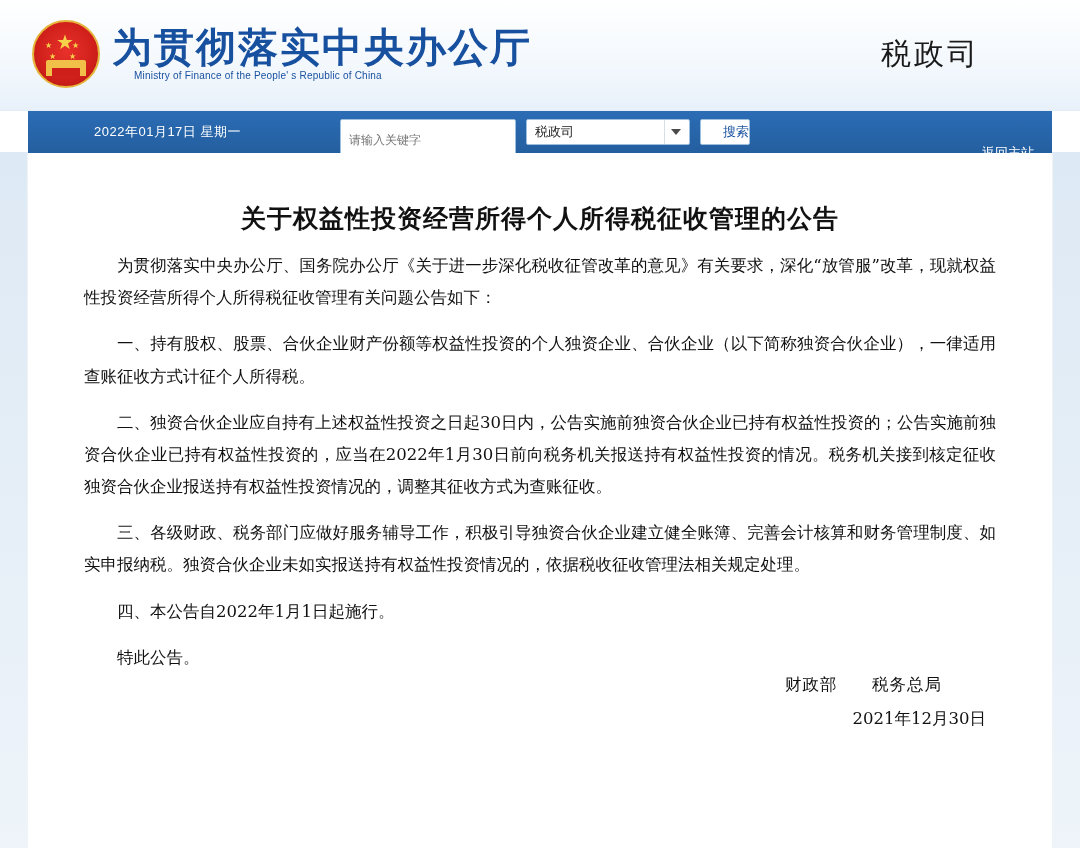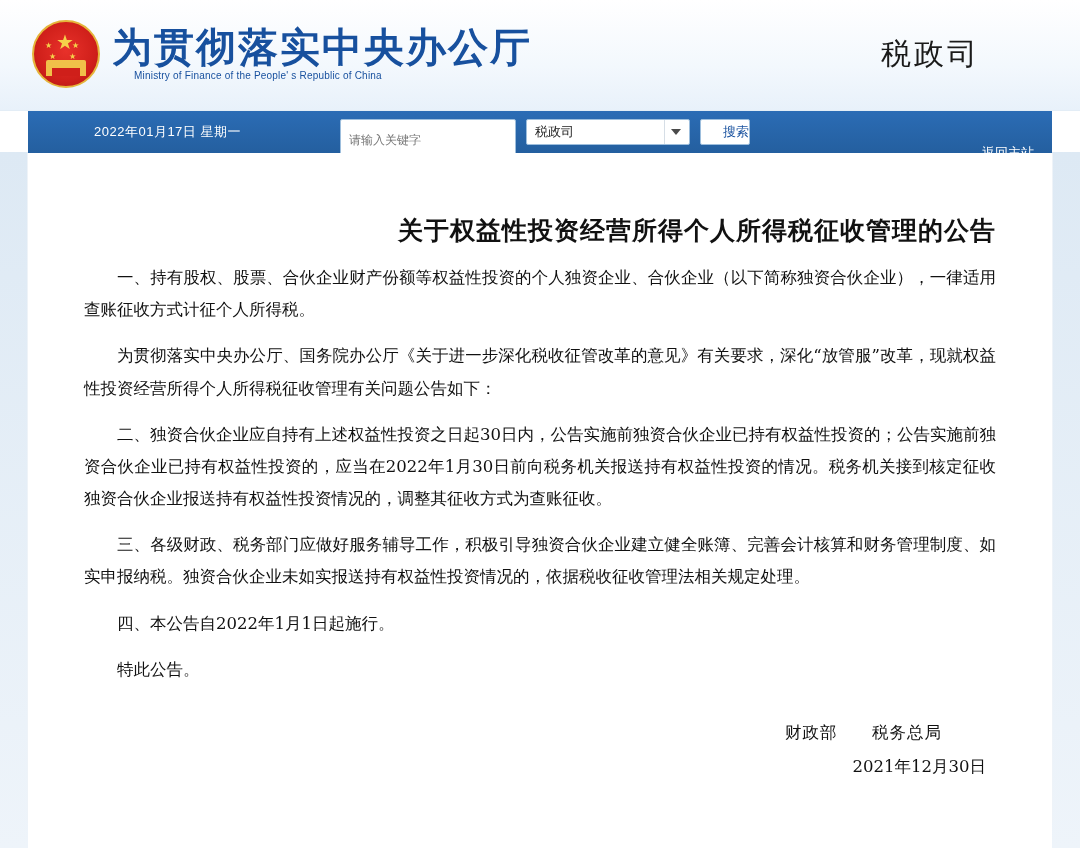--- a/index.html
+++ b/index.html
@@ -207,27 +207,27 @@
     font-size: 13.5px;
     color: #333;
     border-bottom: 1px solid #e6eef5;
   }
   .breadcrumb .crumb-path { color: #333; }
 
   .doc {
     padding: 22px 56px 0 56px;
   }
   .doc-title {
-    text-align: right;
+    text-align: center;
     font-family: "DejaVu Serif", serif;
     font-weight: bold;
     font-size: 25px;
     color: #111;
     letter-spacing: 1px;
-    margin: 38px 0 0 0;
+    margin: 26px 0 0 0;
     line-height: 1.4;
   }
   .doc-subtitle {
     text-align: center;
     font-family: "DejaVu Serif", serif;
     font-weight: bold;
     font-size: 15.5px;
     color: #111;
     margin: 24px 0 0 0;
     letter-spacing: .5px;
@@ -239,21 +239,20 @@
     color: #111;
     margin: 14px 0 0 0;
     text-align: justify;
     text-indent: 2em;
   }
   .sign {
     font-family: "DejaVu Serif", serif;
     font-size: 16.5px;
     color: #111;
     text-align: right;
-    margin-top: 36px;
     letter-spacing: 1px;
     padding-right: 54px;
   }
   .sign .gap { display: inline-block; width: 22px; }
   .date-line {
     font-family: "DejaVu Serif", serif;
     font-size: 16.5px;
     color: #111;
     text-align: right;
     margin-top: 12px;
@@ -311,22 +310,22 @@
 
     <div class="back-link">返回主站</div>
   </div>
 
   <div class="content">
 
 
     <div class="doc">
       <h1 class="doc-title">关于权益性投资经营所得个人所得税征收管理的公告</h1>
 
+      <p class="body">为贯彻落实中央办公厅、国务院办公厅《关于进一步深化税收征管改革的意见》有关要求，深化“放管服”改革，现就权益性投资经营所得个人所得税征收管理有关问题公告如下：</p>
       <p class="body">一、持有股权、股票、合伙企业财产份额等权益性投资的个人独资企业、合伙企业（以下简称独资合伙企业），一律适用查账征收方式计征个人所得税。</p>
-      <p class="body">为贯彻落实中央办公厅、国务院办公厅《关于进一步深化税收征管改革的意见》有关要求，深化“放管服”改革，现就权益性投资经营所得个人所得税征收管理有关问题公告如下：</p>
       <p class="body">二、独资合伙企业应自持有上述权益性投资之日起30日内，公告实施前独资合伙企业已持有权益性投资的；公告实施前独资合伙企业已持有权益性投资的，应当在2022年1月30日前向税务机关报送持有权益性投资的情况。税务机关接到核定征收独资合伙企业报送持有权益性投资情况的，调整其征收方式为查账征收。</p>
       <p class="body">三、各级财政、税务部门应做好服务辅导工作，积极引导独资合伙企业建立健全账簿、完善会计核算和财务管理制度、如实申报纳税。独资合伙企业未如实报送持有权益性投资情况的，依据税收征收管理法相关规定处理。</p>
       <p class="body">四、本公告自2022年1月1日起施行。</p>
       <p class="body">特此公告。</p>
 
       <div class="sign">
         <span>财政部</span>
         <span class="gap"></span>
         <span>税务总局</span>
       </div>

